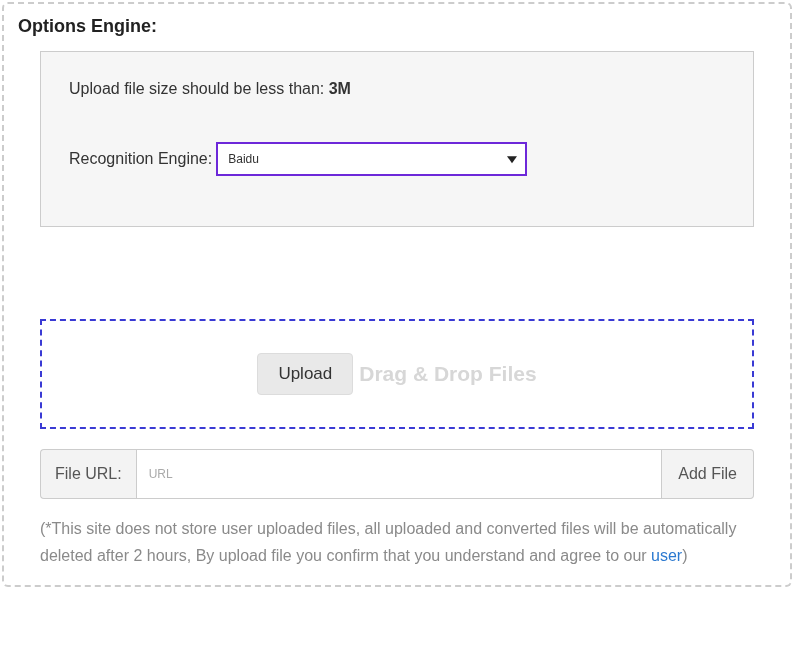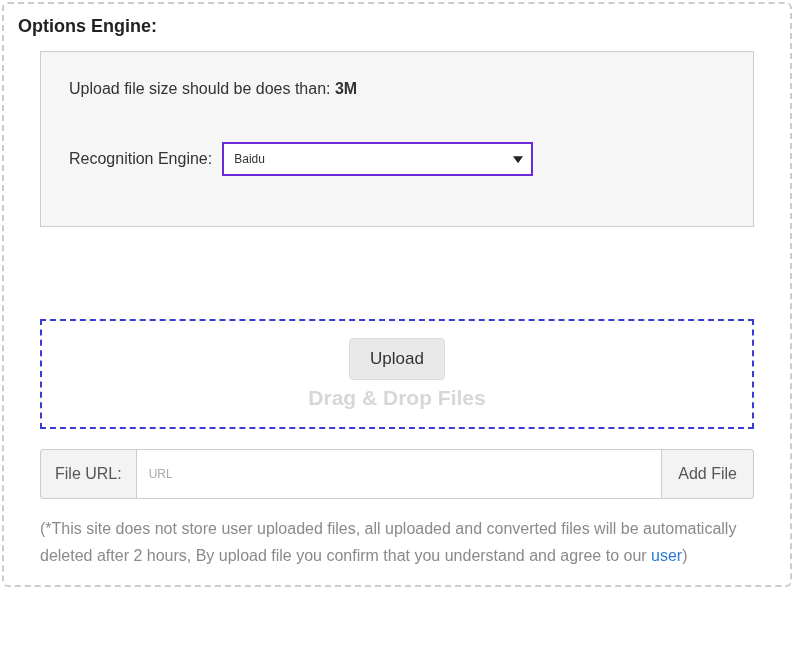--- a/index.html
+++ b/index.html
@@ -37,21 +37,21 @@
       font-size: 16px;
       color: #333;
       margin-bottom: 44px;
     }
     .upload-note .limit {
       font-weight: bold;
     }
     .engine-row {
       display: flex;
       align-items: center;
-      gap: 10px;
+      gap: 4px;
       font-size: 16px;
     }
     .engine-label {
       color: #333;
     }
     .engine-select-wrap {
       position: relative;
       width: 311px;
     }
     .engine-select {
@@ -80,21 +80,21 @@
       border-top: 7px solid #222;
       pointer-events: none;
     }
 
     .drop-zone {
       margin: 92px 22px 0 22px;
       border: 2px dashed #3a3ad4;
       background: #fff;
       height: 110px;
       display: flex;
-      flex-direction: column;
+      flex-direction: row;
       align-items: center;
       justify-content: center;
       gap: 6px;
     }
     .upload-btn {
       background: #e9e9e9;
       border: 1px solid #dcdcdc;
       border-radius: 4px;
       padding: 10px 20px;
       font-size: 17px;
@@ -160,21 +160,21 @@
   </style>
 </head>
 <body>
 
 <div class="outer-container">
 
   <div class="section-title">Options Engine:</div>
 
   <div class="options-panel">
     <div class="upload-note">
-      <span>Upload file size should be does than: </span><span class="limit">3M</span>
+      <span>Upload file size should be less than: </span><span class="limit">3M</span>
     </div>
     <div class="engine-row">
       <span class="engine-label">Recognition Engine:</span>
       <div class="engine-select-wrap">
         <select class="engine-select">
           <option>Baidu</option>
         </select>
       </div>
     </div>
   </div>

